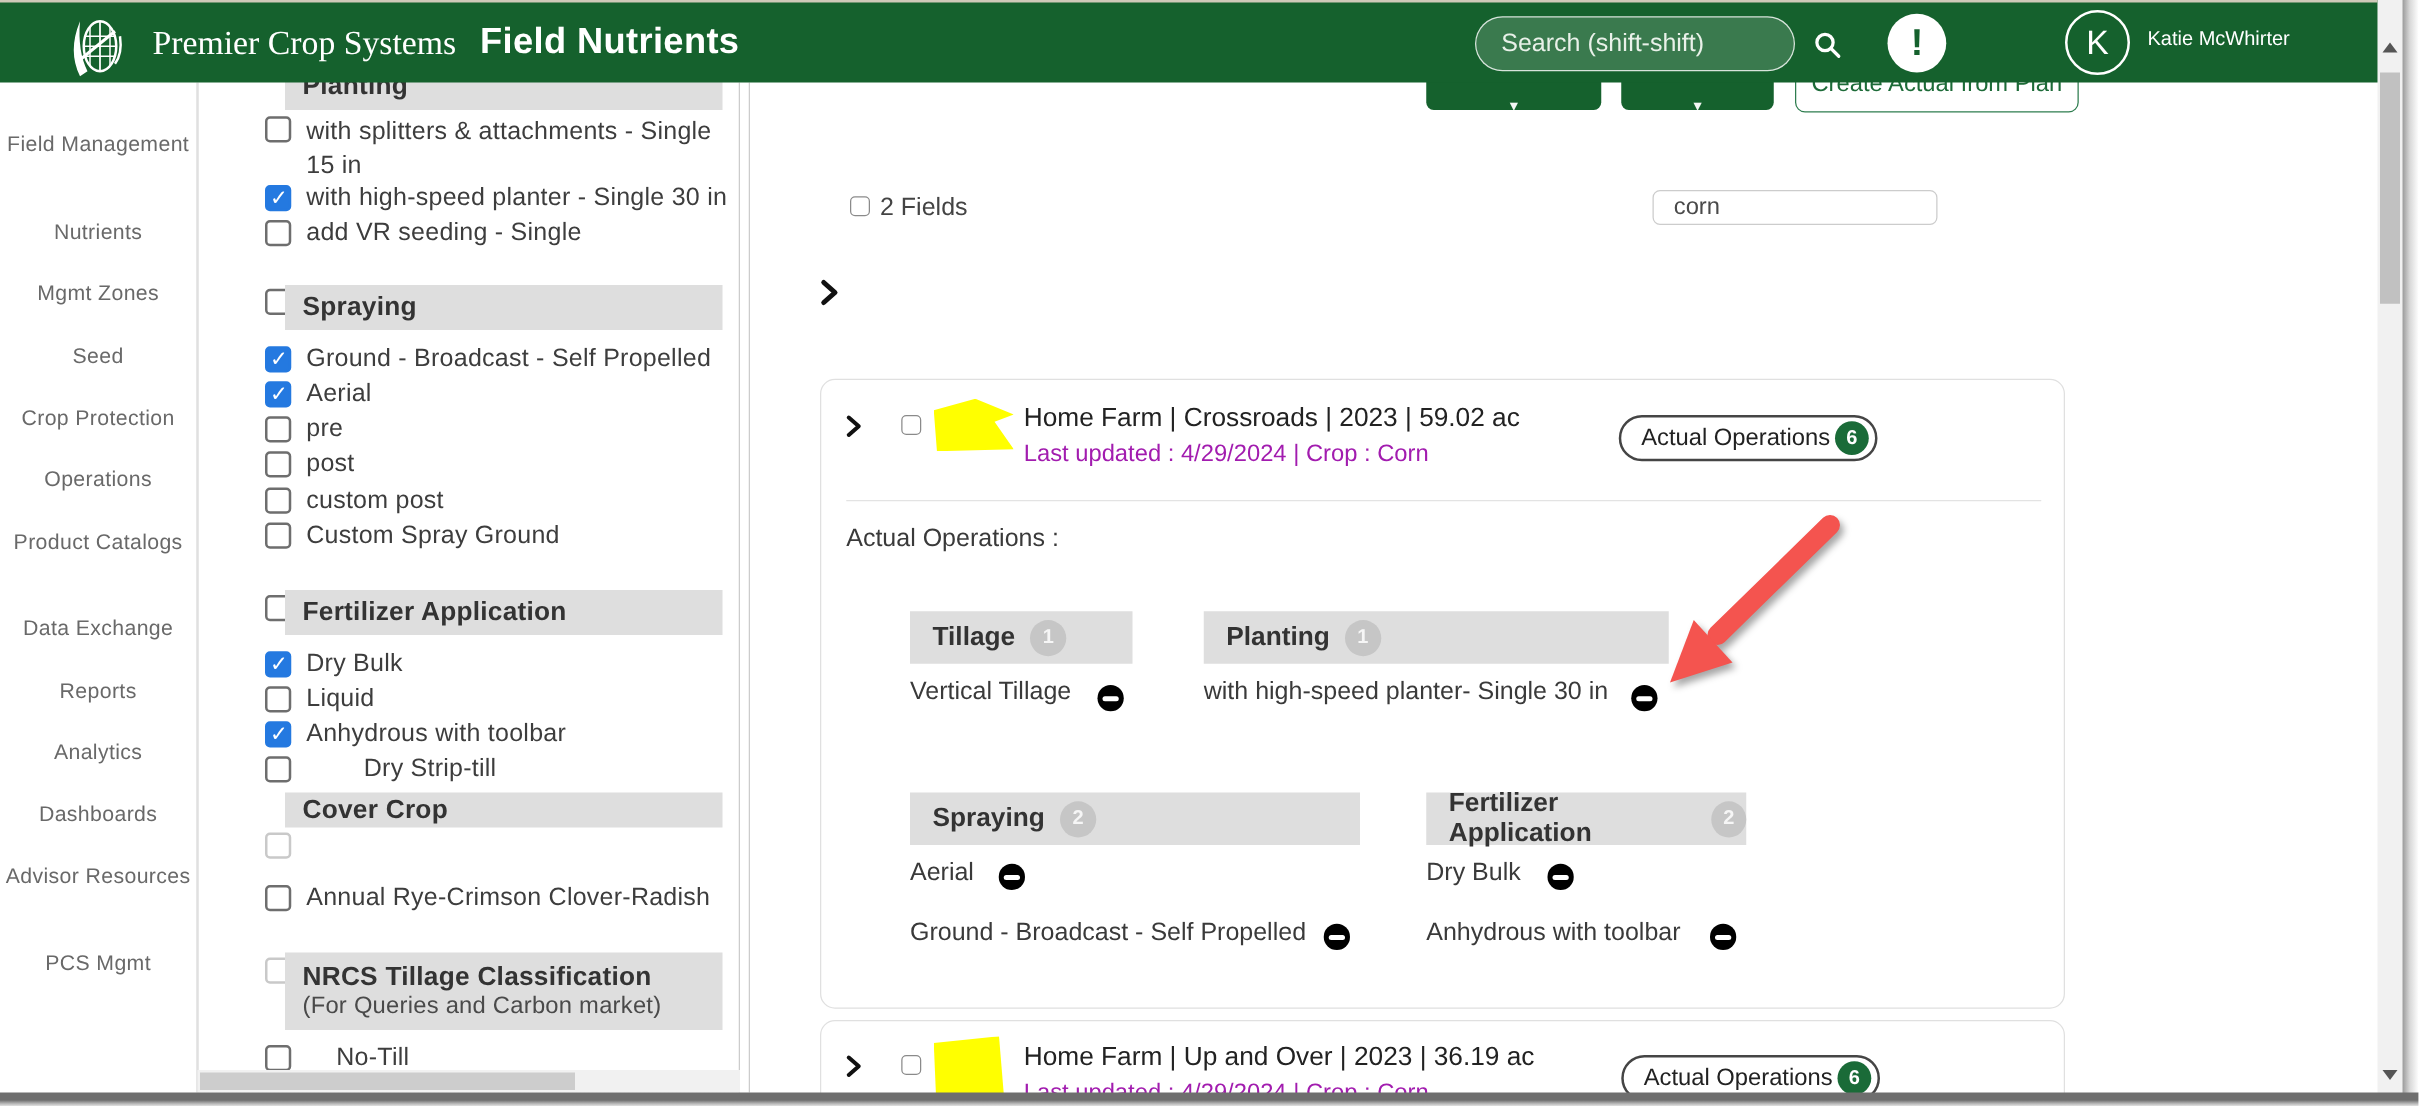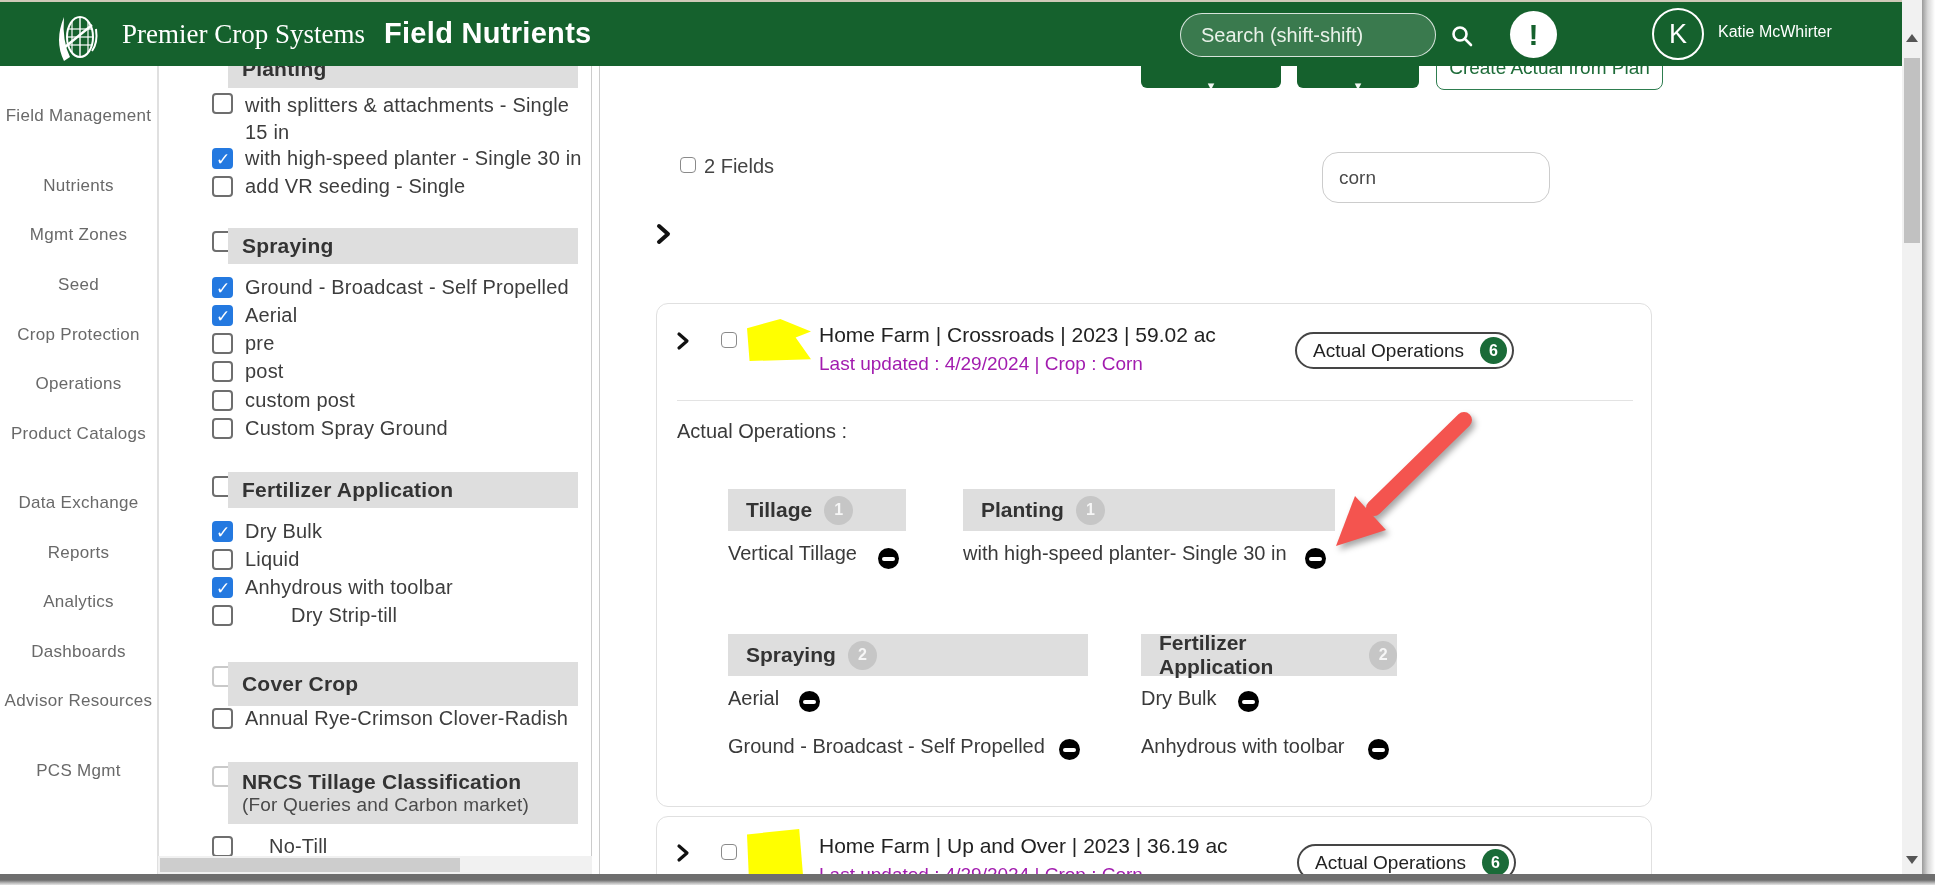--- a/index.html
+++ b/index.html
@@ -44,21 +44,21 @@
     font-size:19px;font-family:inherit;display:flex;justify-content:center;gap:14px;cursor:pointer;flex-direction:column;}
   .obtn{position:absolute;background:#fff;color:#1d6b38;border:1.5px solid #2e7d4f;border-radius:8px;
     font-size:19px;font-family:inherit;display:flex;align-items:center;justify-content:center;cursor:pointer;}
   .caret{font-size:13px;opacity:.95;}
 
   
   .card{position:absolute;background:#fff;border:1.5px solid #e0e0e0;border-radius:12px;overflow:hidden;}
   .card-title{position:absolute;font-size:21px;font-weight:400;color:#222;}
   .card-sub{position:absolute;font-size:19px;color:#a21caf;}
   .ops-badge{position:absolute;height:37px;border:2px solid #454545;border-radius:19px;background:#fff;
-    display:flex;align-items:center;gap:16px;padding:0 5px 0 16px;cursor:pointer;}
+    display:flex;align-items:center;gap:4px;padding:0 5px 0 16px;cursor:pointer;}
   .ops-badge .lbl{font-size:19px;color:#222;}
   .ops-badge .cnt{width:27px;height:27px;border-radius:50%;background:var(--badge-green,#1a6b38);color:#fff;
     font-size:16px;font-weight:700;display:flex;align-items:center;justify-content:center;}
   .divider{position:absolute;height:1px;background:#e3e3e3;}
   .gbar{position:absolute;height:42px;background:#dedede;display:flex;align-items:center;gap:12px;
     padding-left:18px;font-size:21px;font-weight:600;color:#333;}
   .gcnt{width:29px;height:29px;border-radius:50%;background:#c6c6c6;color:#f6f6f6;font-size:16px;font-weight:600;
     display:flex;align-items:center;justify-content:center;}
   .op-item{position:absolute;font-size:20px;color:#3a3a3a;}
   .minus{position:absolute;width:21px;height:21px;border-radius:50%;background:#000;cursor:pointer;}
@@ -131,42 +131,42 @@
     <span class="cb checked" style="left:212px;top:521px;"></span>
     <div class="fi" style="left:245px;top:520px;">Dry Bulk</div>
     <span class="cb" style="left:212px;top:549px;"></span>
     <div class="fi" style="left:245px;top:548px;">Liquid</div>
     <span class="cb checked" style="left:212px;top:577px;"></span>
     <div class="fi" style="left:245px;top:576px;">Anhydrous with toolbar</div>
     <span class="cb" style="left:212px;top:605px;"></span>
     <div class="fi" style="left:245px;top:604px;margin-left:46px;">Dry Strip-till</div>
 
     <span class="cb light" style="left:212px;top:666px;"></span>
-    <div class="fbar" style="top:662px;height:44px;">
+    <div class="fbar" style="top:634px;height:28px;">
       <span>Cover Crop</span>
     </div>
     <span class="cb" style="left:212px;top:708px;"></span>
     <div class="fi" style="left:245px;top:707px;">Annual Rye-Crimson Clover-Radish</div>
 
     <span class="cb light" style="left:212px;top:766px;"></span>
     <div class="fbar" style="top:762px;height:62px;">
       <span>NRCS Tillage Classification</span>
       <span class="sub">(For Queries and Carbon market)</span>
     </div>
     <span class="cb" style="left:212px;top:836px;"></span>
     <div class="fi" style="left:245px;top:835px;margin-left:24px;">No-Till</div>
   </div>
 
   <div class="vline" style="left:157px;top:66px;height:808px;"></div>
   <div class="abs" style="left:591px;top:66px;width:9px;height:808px;background:#fff;border-left:1.5px solid #ccc;border-right:1.5px solid #ccc;"></div>
 
   <span class="cb small" style="left:680px;top:157px;"></span>
   <div class="abs" style="left:704px;top:155px;font-size:20px;color:#444;">2 Fields</div>
 
-  <input class="abs" style="left: 1322px; top: 152px; width: 228px; height: 51px; border: 1.5px solid rgb(204, 204, 204); border-radius: 16px; padding: 0px 16px; font-size: 19px; color: rgb(74, 74, 74); font-family: inherit; outline: none;" value="corn">
+  <input class="abs" style="left: 1322px; top: 152px; width: 228px; height: 28px; border: 1.5px solid rgb(204, 204, 204); border-radius: 6px; padding: 0px 16px; font-size: 19px; color: rgb(74, 74, 74); font-family: inherit; outline: none;" value="corn">
 
   <svg class="abs chev" style="left:651px;top:222px;" width="24" height="24" viewBox="0 0 24 24">
     <polyline points="8,4 17,12 8,20" fill="none" stroke="#111" stroke-width="4" stroke-linecap="round" stroke-linejoin="round"></polyline>
   </svg>
 
   <div class="card" style="left:656px;top:303px;width:996px;height:504px;">
     <svg class="abs chev" style="left:16px;top:27px;" width="20" height="20" viewBox="0 0 20 20">
       <polyline points="6,3 14,10 6,17" fill="none" stroke="#111" stroke-width="3.2" stroke-linecap="round" stroke-linejoin="round"></polyline>
     </svg>
     <span class="cb small" style="left:64px;top:28px;"></span>

